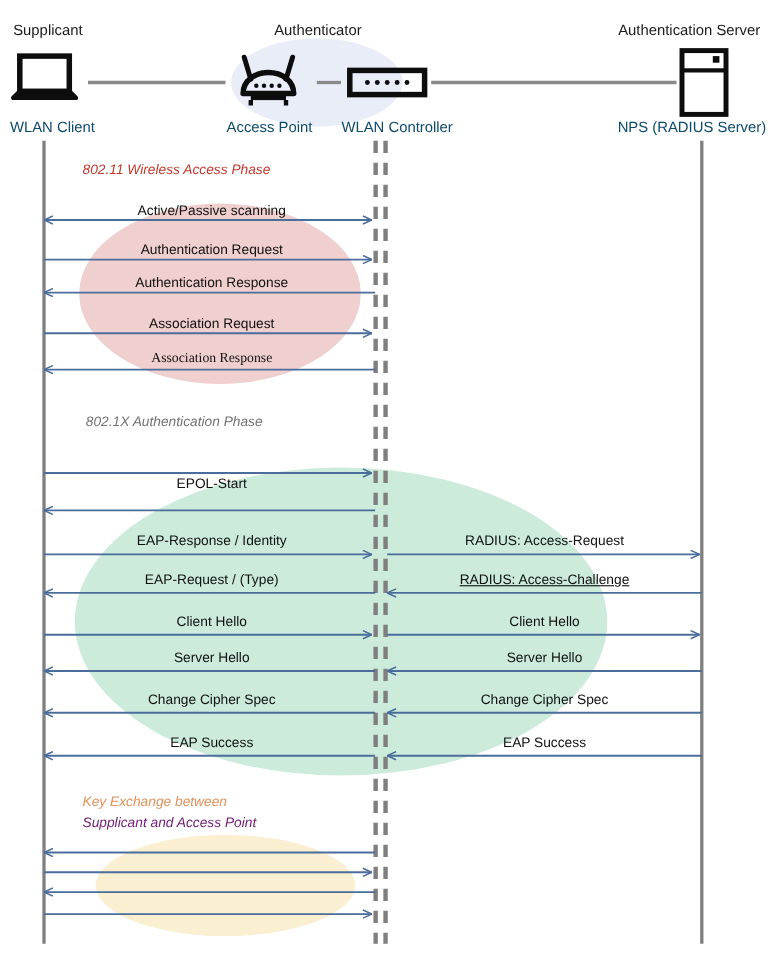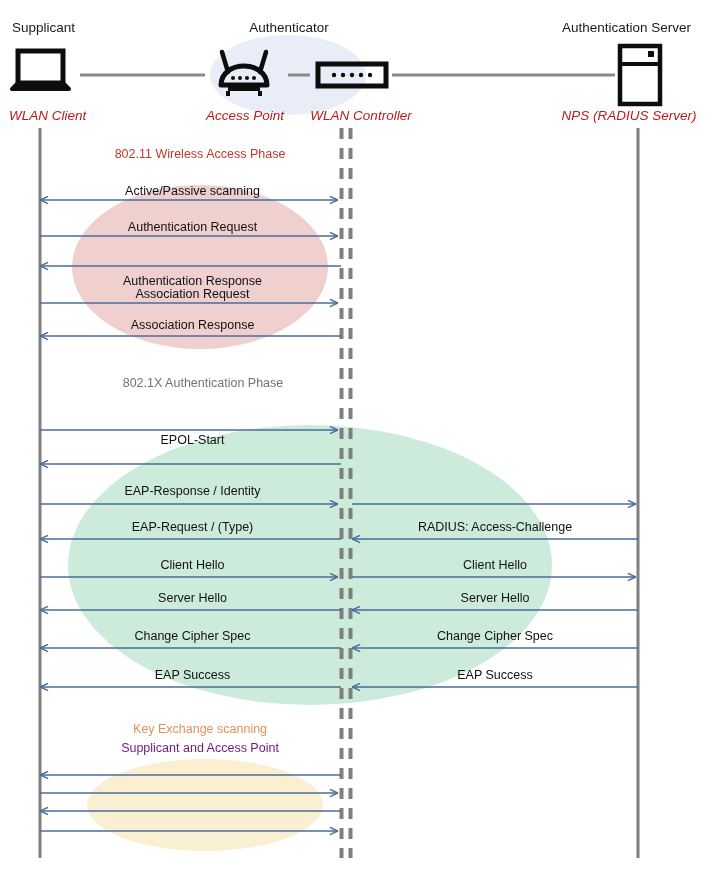--- a/index.html
+++ b/index.html
@@ -1,21 +1,21 @@
 <!DOCTYPE html>
 <html><head>
 <meta charset="utf-8">
 <style>
   html,body{margin:0;padding:0;background:#ffffff;}
   body{width:713px;height:875px;position:relative;overflow:hidden;
        font-family:"Liberation Sans","DejaVu Sans",sans-serif;color:#111;}
   #diagram{position:absolute;left:0;top:0;width:608px;height:875px;}
   .hdr-label{position:absolute;font-size:13.5px;color:#1a1a1a;white-space:nowrap;text-align:center;}
-  .node-label{position:absolute;font-size:13.5px;color:#b91c1c;white-space:nowrap;text-align:center;font-style:italic;}
-  .phase-title{position:absolute;font-size:12.5px;white-space:nowrap;text-align:center;font-weight:400;}
+  .node-label{position:absolute;font-size:13.5px;color:#0c4a6e;white-space:nowrap;text-align:center;}
+  .phase-title{position:absolute;font-size:12.5px;white-space:nowrap;font-weight:400;font-style:italic;}
   .msg{position:absolute;font-size:12.5px;color:#111;white-space:nowrap;text-align:center;}
 </style>
 </head>
 <body>
 
 <div id="diagram">
 
   <svg width="713" height="875" viewBox="0 0 713 875" style="position:absolute;left:0;top:0;">
     <defs>
       <marker id="ahR" markerWidth="9" markerHeight="9" refX="8.6" refY="4.5" orient="auto" markerUnits="userSpaceOnUse">
@@ -114,37 +114,38 @@
   <div class="hdr-label" style="left:215px;top:20px;width:148px;">Authenticator</div>
   <div class="hdr-label" style="left:540px;top:20px;width:173px;">Authentication Server</div>
 
   <div class="node-label" style="left:0px;top:108px;width:100px;text-align:left;padding-left:9px;">WLAN Client</div>
   <div class="node-label" style="left:190px;top:108px;width:110px;">Access Point</div>
   <div class="node-label" style="left:297px;top:108px;width:128px;">WLAN Controller</div>
   <div class="node-label" style="left:545px;top:108px;width:168px;">NPS (RADIUS Server)</div>
 
   <div class="phase-title" style="left:75px;top:147px;width:250px;color:#C0392B;">802.11 Wireless Access Phase</div>
   <div class="phase-title" style="left:78px;top:376px;width:250px;color:#737373;">802.1X Authentication Phase</div>
-  <div class="phase-title" style="left:75px;top:722px;width:250px;color:#E0925A;">Key Exchange scanning</div>
+  <div class="phase-title" style="left:75px;top:722px;width:250px;color:#E0925A;">Key Exchange between</div>
   <div class="phase-title" style="left:75px;top:741px;width:250px;color:#701a75;">Supplicant and Access Point</div>
 
   <div class="msg" style="left:60px;top:184px;width:265px;">Active/Passive scanning</div>
   <div class="msg" style="left:60px;top:220px;width:265px;">Authentication Request</div>
-  <div class="msg" style="left:60px;top:250px;width:265px;margin-top:24px;">Authentication Response</div>
+  <div class="msg" style="left:60px;top:250px;width:265px;">Authentication Response</div>
   <div class="msg" style="left:60px;top:287px;width:265px;">Association Request</div>
-  <div class="msg" style="left:60px;top:318px;width:265px;">Association Response</div>
+  <div class="msg" style="left:60px;top:318px;width:265px;font-family:Liberation Serif, serif;">Association Response</div>
 
   <div class="msg" style="left:60px;top:413px;width:265px;margin-top:20px;">EPOL-Start</div>
   <div class="msg" style="left:60px;top:484px;width:265px;">EAP-Response / Identity</div>
   <div class="msg" style="left:60px;top:520px;width:265px;">EAP-Request / (Type)</div>
   <div class="msg" style="left:60px;top:558px;width:265px;">Client Hello</div>
   <div class="msg" style="left:60px;top:591px;width:265px;">Server Hello</div>
   <div class="msg" style="left:60px;top:629px;width:265px;">Change Cipher Spec</div>
   <div class="msg" style="left:60px;top:668px;width:265px;">EAP Success</div>
 
-  <div class="msg" style="left:360px;top:520px;width:270px;">RADIUS: Access-Challenge</div>
+  <div class="msg" style="left:360px;top:484px;width:270px;">RADIUS: Access-Request</div>
+  <div class="msg" style="left:360px;top:520px;width:270px;text-decoration:underline;">RADIUS: Access-Challenge</div>
   <div class="msg" style="left:360px;top:558px;width:270px;">Client Hello</div>
   <div class="msg" style="left:360px;top:591px;width:270px;">Server Hello</div>
   <div class="msg" style="left:360px;top:629px;width:270px;">Change Cipher Spec</div>
   <div class="msg" style="left:360px;top:668px;width:270px;">EAP Success</div>
 
 
 </div>
 
 </body></html>

